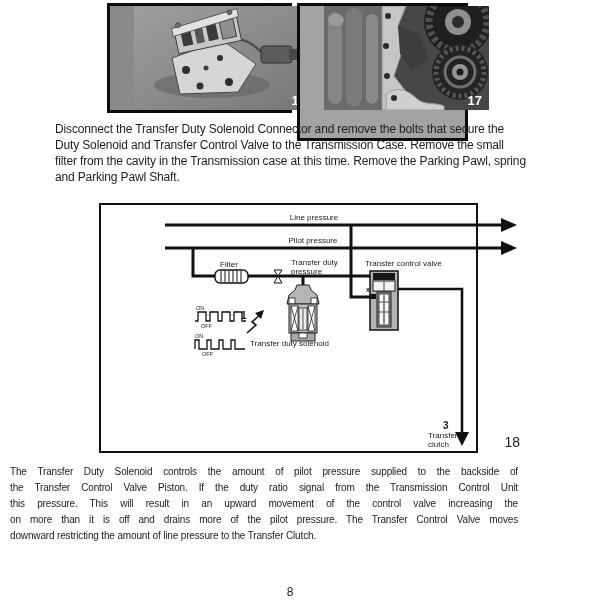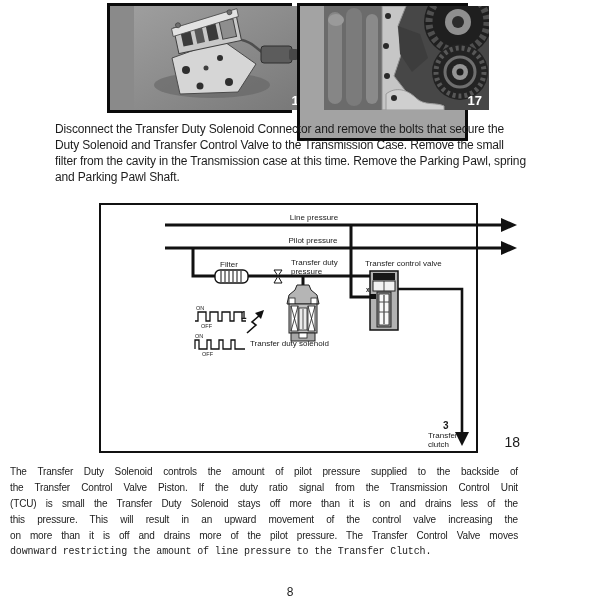--- a/index.html
+++ b/index.html
@@ -3,21 +3,21 @@
 <meta charset="utf-8">
 <style>
   html,body{margin:0;padding:0;background:#fff;}
   .page{position:relative;width:602px;height:604px;background:#ffffff;
         font-family:"Liberation Sans",sans-serif;color:#1c1c1c;overflow:hidden;}
   .photo{position:absolute;border:3px solid #0b0b0b;box-sizing:border-box;background:#8a8a8a;padding-left:24px;}
   .photo svg{display:block;}
   .para{position:absolute;font-size:12px;line-height:16px;letter-spacing:-0.15px;}
   .para .line{white-space:nowrap;}
   .para.justified .line{white-space:normal;text-align:justify;text-align-last:justify;}
-  .para.justified .line.last{text-align-last:left;font-family:Liberation Mono, monospace;}
+  .para.justified .line.last{text-align-last:left;}
   .diagram-frame{position:absolute;left:99px;top:203px;width:379px;height:250px;
         border:2.5px solid #111;box-sizing:border-box;background:#fff;padding-left:48px;}
   .footer-text{position:absolute;font-size:12px;}
   svg text{font-family:"Liberation Sans",sans-serif;fill:#1a1a1a;}
   .fig-num{font-weight:bold;fill:#ffffff;font-size:13px;}
 </style>
 </head>
 <body>
 
 <div class="page">
@@ -194,21 +194,20 @@
       <text x="279" y="233" font-size="8">Transfer</text>
       <text x="279" y="242" font-size="8">clutch</text>
 
       <text x="371" y="242" font-size="14" text-anchor="end">18</text>
     </svg>
   </div>
 
   <div class="para justified" style="left:10px;top:464px;width:508px;font-size:10px;">
     <div class="line">The Transfer Duty Solenoid controls the amount of pilot pressure supplied to the backside of</div>
     <div class="line">the Transfer Control Valve Piston. If the duty ratio signal from the Transmission Control Unit</div>
-    <div class="line">(TCU) is small the Transfer Duty Solenoid stays off more than it is on and drains less of the</div>
     <div class="line">this pressure. This will result in an upward movement of the control valve increasing the</div>
     <div class="line">on more than it is off and drains more of the pilot pressure. The Transfer Control Valve moves</div>
     <div class="line last">downward restricting the amount of line pressure to the Transfer Clutch.</div>
   </div>
 
   <div class="footer-text" style="left:270px;top:585px;width:40px;text-align:center;">8</div>
   <div class="footer-text" style="right:5px;top:585px;margin-top:28px;">Effective: 4/10/01</div>
 
 </div>
 

